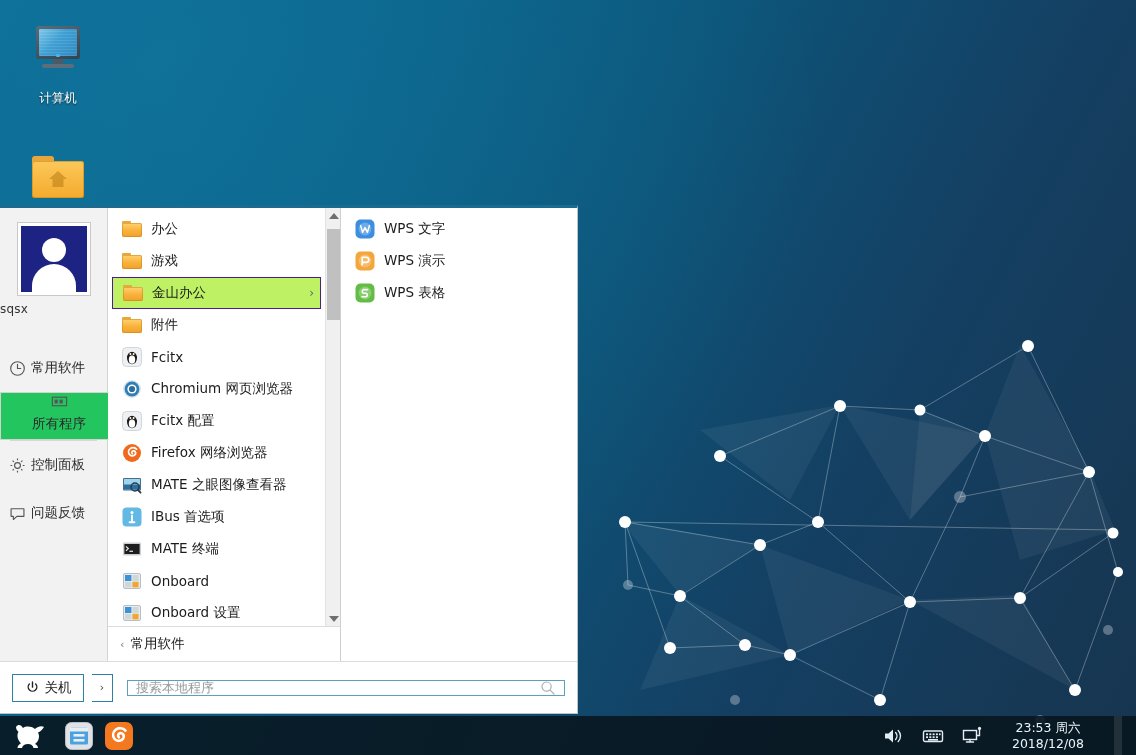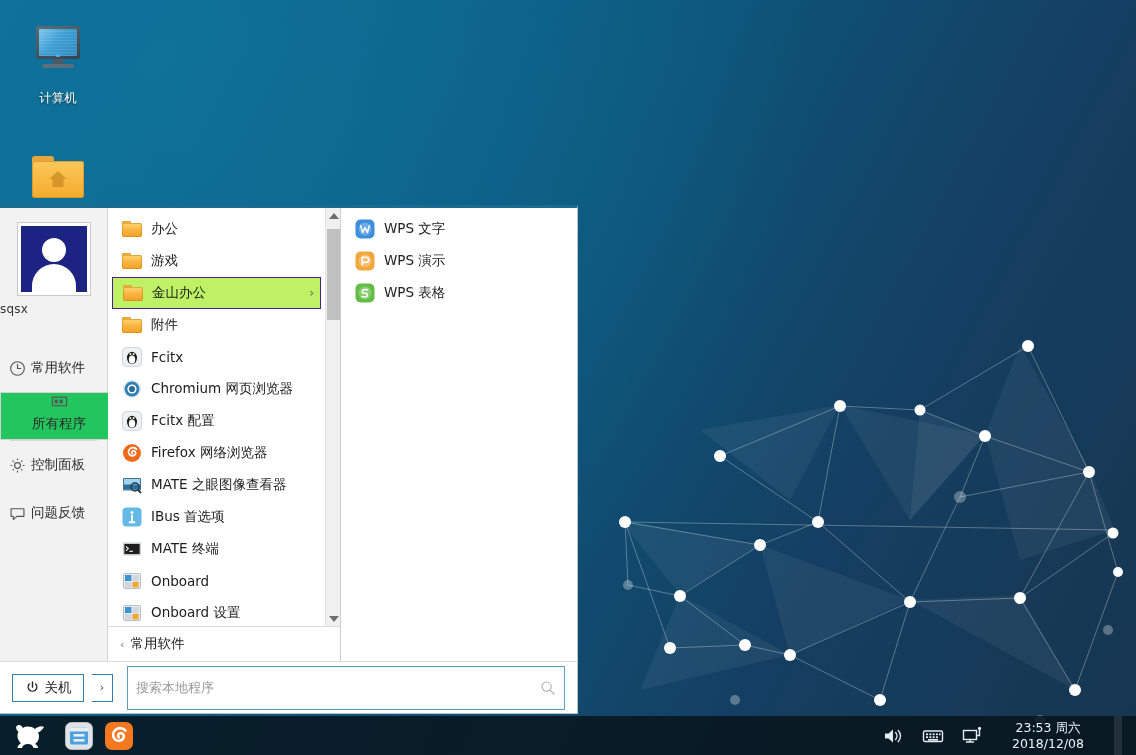--- a/index.html
+++ b/index.html
@@ -231,21 +231,21 @@
     padding: 0 9px;
     background: #fff;
   }
   #shutdown-more {
     height: 28px; width: 21px;
     border: 1px solid #2f7fa8; border-left: none;
     display: flex; align-items: center; justify-content: center;
     font-size: 11px; color: #33475a; background: #fff;
   }
   #search-box {
-    flex: 1; height: 44px; margin-left: 6px;
+    flex: 1; height: 16px; margin-left: 6px;
     border: 1px solid #5f9fbe; background: #fff;
     display: flex; align-items: center; padding: 0 8px;
   }
   #search-input {
     flex: 1; border: none; outline: none;
     font-size: 13px; color: #222;
     font-family: "DejaVu Sans", "Liberation Sans", sans-serif;
     background: transparent;
   }
   #search-input::placeholder { color: #9a9a9a; }

